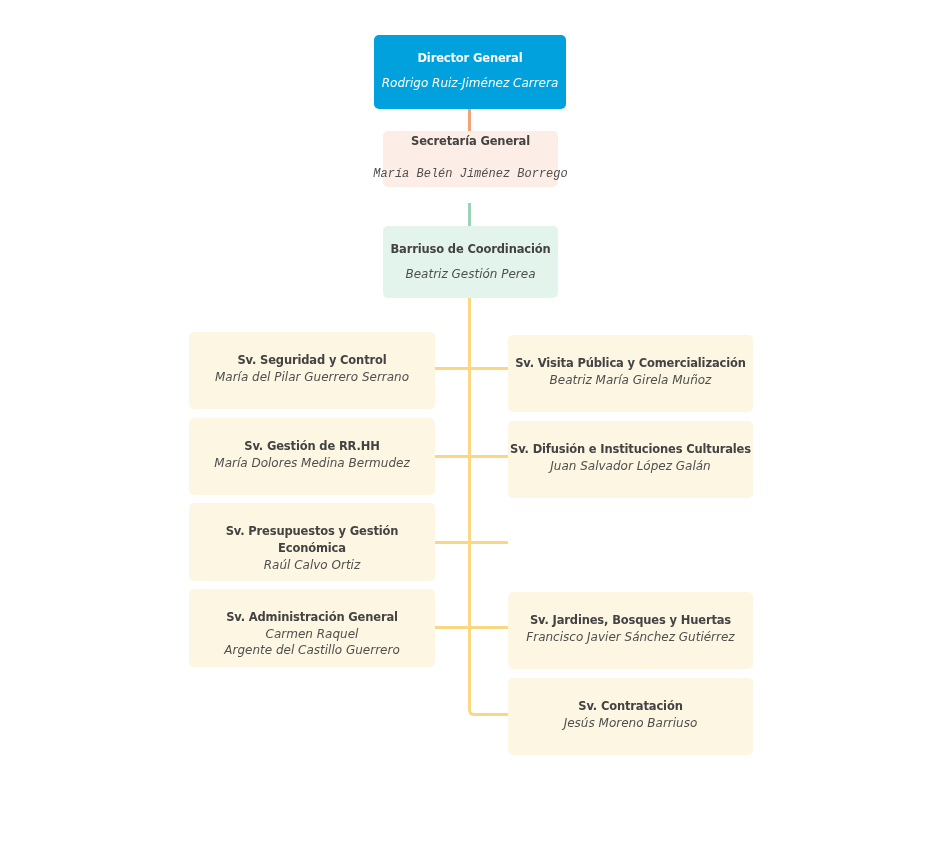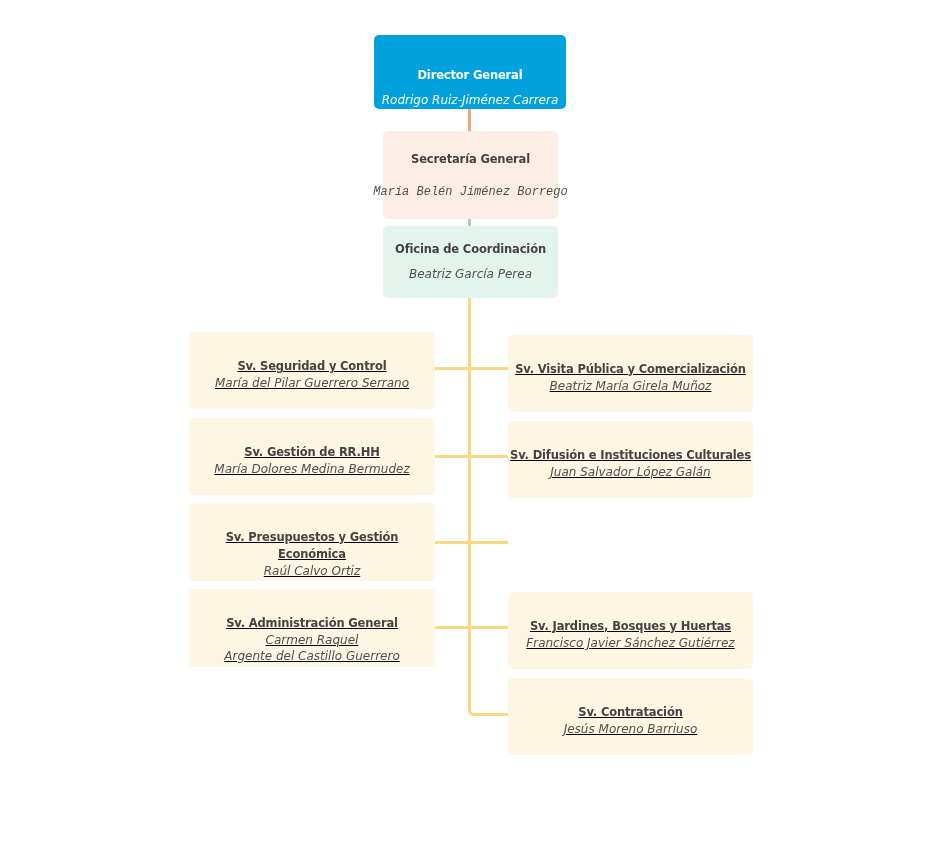--- a/index.html
+++ b/index.html
@@ -26,29 +26,29 @@
     color:var(--title-text);
   }
   .node .name{
     font-style:italic;
     font-size:12px;
     line-height:16px;
     white-space:pre;
     color:var(--name-text);
   }
   
-  .node--director{left:374px;top:35px;width:192px;height:74px;background:var(--director-bg);padding-top:32px;}
+  .node--director{left:374px;top:35px;width:192px;height:74px;background:var(--director-bg);padding-top:15px;}
   .node--director .title,.node--director .name{color:var(--director-text);}
   .node--director .name{margin-top:8px;}
-  .node--secretaria{left:383px;top:131px;width:175px;height:88px;background:var(--secretaria-bg);padding-top:20px;}
+  .node--secretaria{left:383px;top:131px;width:175px;height:56px;background:var(--secretaria-bg);padding-top:2px;}
   .node--secretaria .name{margin-top:16px;font-family:Liberation Mono, monospace;}
   .node--oficina{left:383px;top:226px;width:175px;height:72px;background:var(--oficina-bg);padding-top:15px;}
   .node--oficina .name{margin-top:8px;}
   
-  .node--svc{width:246px;height:77px;background:var(--service-bg);padding-top:26px;text-decoration:underline;}
+  .node--svc{width:246px;height:77px;background:var(--service-bg);padding-top:20px;}
   .col-left{left:189px;}
   .col-right{left:508px;width:245px;}
   
   .line{position:absolute;}
   .vline{width:3px;}
   .hline{height:3px;background:var(--line-yellow);}
   .v-orange{left:468px;top:109px;height:22px;background:var(--line-orange);}
   .v-green{left:468px;top:203px;height:23px;background:var(--line-green);}
   .v-yellow{left:468px;top:298px;height:407px;background:var(--line-yellow);}
   .h-row1{left:435px;top:367px;width:73px;}
@@ -81,22 +81,22 @@
     <span class="title">Director General</span>
     <span class="name">Rodrigo Ruiz-Jiménez Carrera</span>
   </div>
 
   <div class="node node--secretaria">
     <span class="title">Secretaría General</span>
     <span class="name">María Belén Jiménez Borrego</span>
   </div>
 
   <div class="node node--oficina">
-    <span class="title">Oficina de Coordinación</span>
-    <span class="name">Beatriz García Perea</span>
+    <span class="title">Barriuso de Coordinación</span>
+    <span class="name">Beatriz Gestión Perea</span>
   </div>
 
   <div class="node node--svc col-left" style="top:332px">
     <span class="title">Sv. Seguridad y Control</span>
     <span class="name">María del Pilar Guerrero Serrano</span>
   </div>
   <div class="node node--svc col-left" style="top:418px">
     <span class="title">Sv. Gestión de RR.HH</span>
     <span class="name">María Dolores Medina Bermudez</span>
   </div>

